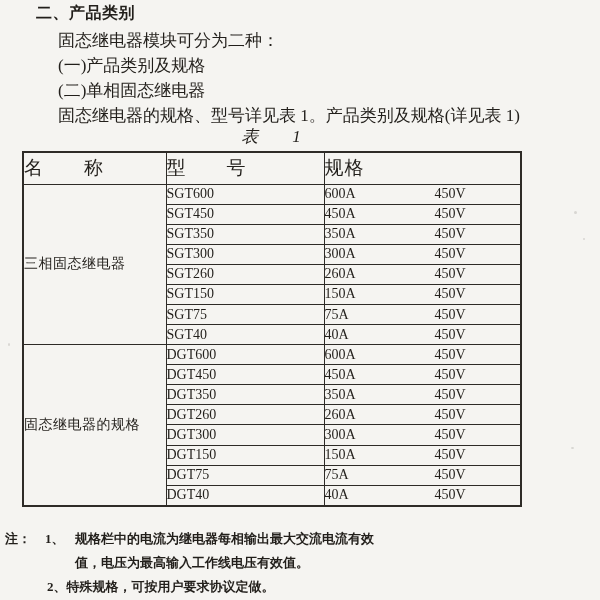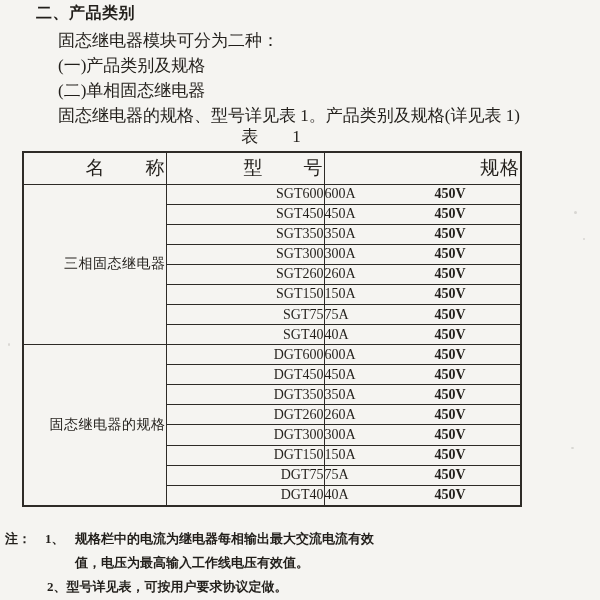--- a/index.html
+++ b/index.html
@@ -30,35 +30,36 @@
     line-height: 25px;
     white-space: nowrap;
   }
   .table-caption {
     position: absolute;
     left: 22px;
     top: 125px;
     width: 498px;
     text-align: center;
     font-size: 17px;
+    font-style: italic;
   }
   table.spec-table {
     position: absolute;
     left: 22px;
     top: 151px;
     width: 498px;
     height: 356px;
     border-collapse: collapse;
     table-layout: fixed;
     border: 2.5px solid #2e2b27;
   }
   .spec-table th, .spec-table td {
     border: 1.5px solid #2e2b27;
     padding: 0;
-    text-align: right;
+    text-align: left;
     vertical-align: middle;
     overflow: hidden;
   }
   .spec-table thead th {
     height: 32px;
     font-size: 19px;
     font-weight: normal;
     letter-spacing: 1px;
   }
   .spec-table tbody td {
@@ -71,21 +72,20 @@
   }
   td.spec-cell { text-align: left; }
   .amp {
     display: inline-block;
     width: 88px;
   }
   .volt {
     display: inline-block;
     margin-left: 22px;
     text-align: left;
-    font-weight: bold;
   }
   .notes {
     position: absolute;
     left: 5px;
     top: 527px;
     width: 592px;
     font-size: 13px;
     font-weight: bold;
     line-height: 24px;
     white-space: nowrap;
@@ -205,21 +205,21 @@
   </table>
 
   <div class="notes">
     <div class="note-line1">
       <span class="note-label">注：</span><span class="note-num">1、</span><span>规格栏中的电流为继电器每相输出最大交流电流有效</span>
     </div>
     <div class="note-line2">
       <span>值，电压为最高输入工作线电压有效值。</span>
     </div>
     <div class="note-line3">
-      <span>2、</span><span>型号详见表，可按用户要求协议定做。</span>
+      <span>2、</span><span>特殊规格，可按用户要求协议定做。</span>
     </div>
   </div>
 
   <div class="speck s1"></div>
   <div class="speck s2"></div>
   <div class="speck s3"></div>
   <div class="speck s4"></div>
   <div class="speck s5"></div>
 
 </div>

